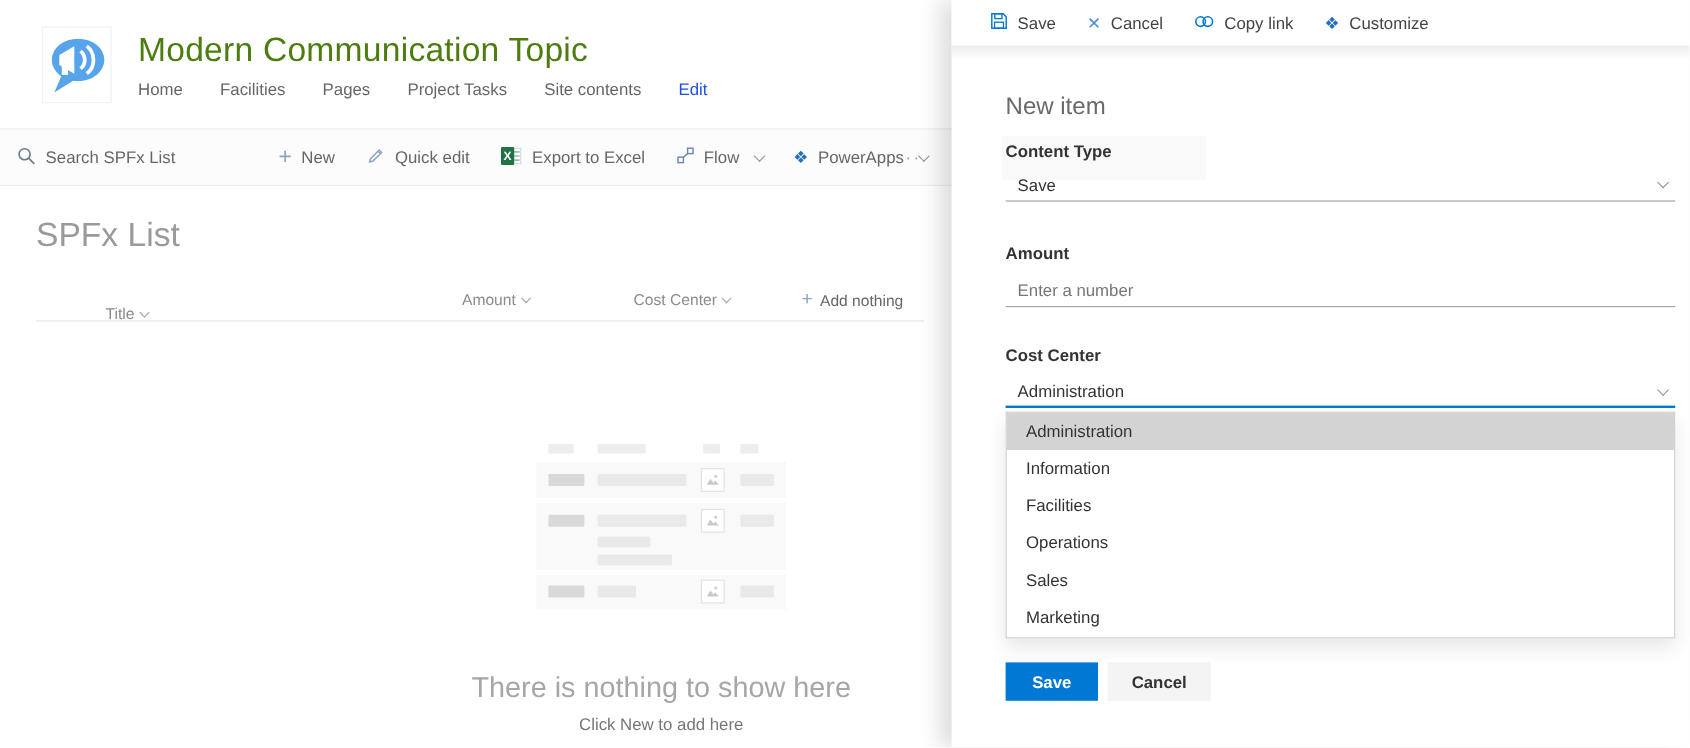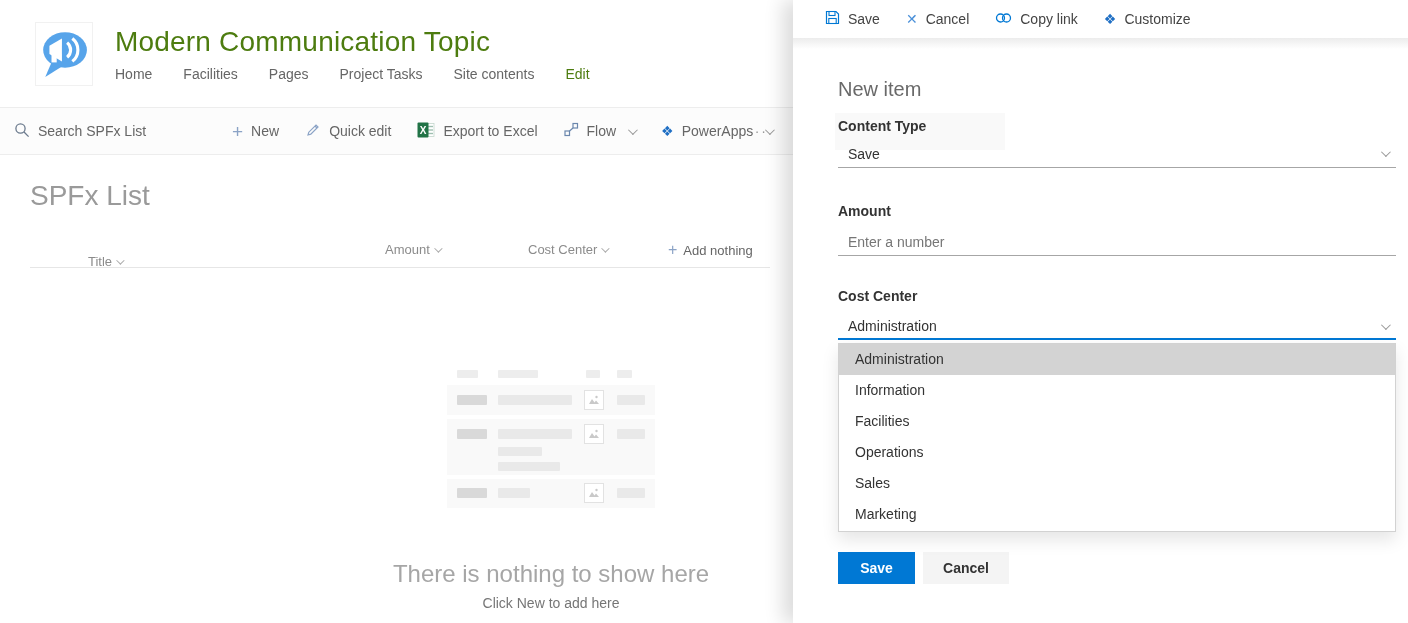--- a/index.html
+++ b/index.html
@@ -7,21 +7,21 @@
               font-family:"Liberation Sans", sans-serif; }
   .abs { position:absolute; }
   #stage { position:relative; width:1408px; height:623px; background:#fff; }
 
   
   #site-logo { left:35px; top:22px; width:58px; height:64px; background:#fff;
                border:1px solid #f1f1f1; display:flex; align-items:center; justify-content:center; }
   #site-title { left:115px; top:26px; font-size:28px; font-weight:300; color:#4d7c0f; letter-spacing:.2px; }
   #site-nav { left:115px; top:66px; display:flex; gap:31px; font-size:14px; color:#666; }
   #site-nav .nav-item { cursor:pointer; }
-  #site-nav .nav-item.accent { color:#4d7c0f; }
+  #site-nav .nav-item.accent { color:#1d4ed8; }
 
   
   #toolbar { left:0; top:107px; width:1340px; height:48px; background:#fcfcfc;
              border-top:1px solid #ededed; border-bottom:1px solid #ededed; }
   .tb-item { display:flex; align-items:center; gap:8px; font-size:14px; color:#666; height:100%; cursor:pointer; }
   #tb-search { position:absolute; left:14px; top:0; }
   #tb-commands { position:absolute; left:232px; top:0; height:100%; display:flex; gap:26px; }
   #tb-overflow { position:absolute; left:748px; top:0; color:#999; font-size:14px; letter-spacing:2px; }
   .chev { display:inline-block; width:7px; height:7px; border-right:1px solid #999;
           border-bottom:1px solid #999; transform:rotate(45deg) translateY(-2px); margin-left:4px; }

